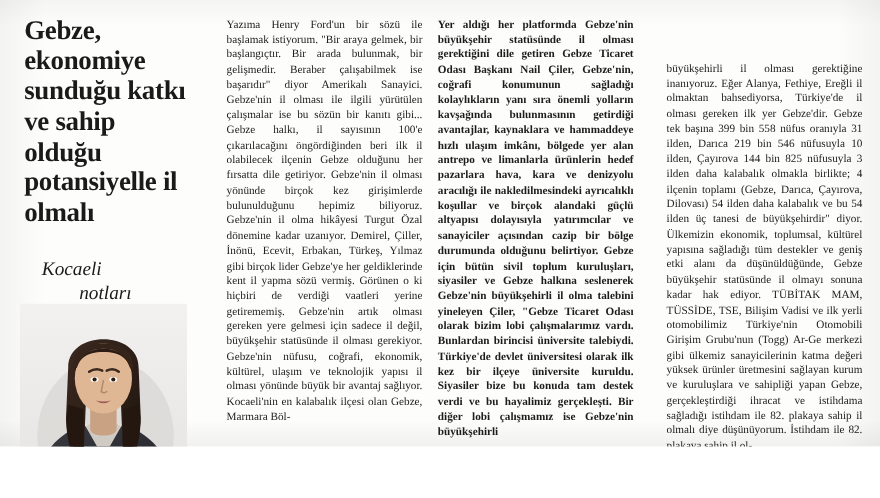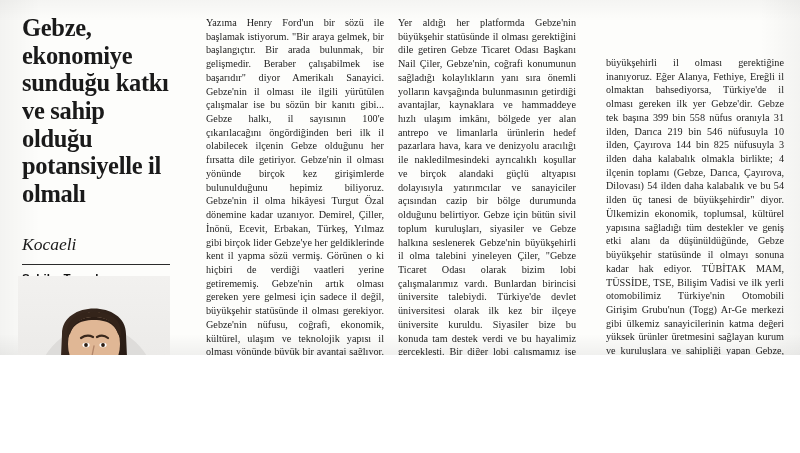--- a/index.html
+++ b/index.html
@@ -9,21 +9,21 @@
   body {
     width: 800px;
     height: 453px;
     background: #ffffff;
     font-family: "Liberation Serif", serif;
     overflow: hidden;
   }
   .page {
     position: relative;
     width: 800px;
-    height: 355px;
+    height: 406px;
     background: #fdfdfb;
     box-sizing: border-box;
     overflow: hidden;
   }
   
   .paper-grain {
     position: absolute;
     inset: 0;
     background:
       linear-gradient(180deg, rgba(0,0,0,0.035) 0%, rgba(0,0,0,0) 6%, rgba(0,0,0,0) 94%, rgba(0,0,0,0.05) 100%),
@@ -51,21 +51,21 @@
   }
   .byline-block {
     margin-top: 4px;
   }
   .byline-kicker {
     font-family: "Liberation Serif", serif;
     font-style: italic;
     font-size: 17.5px;
     color: #1a1a1a;
     line-height: 1.2;
-    margin: 0;
+    margin: 16px;
   }
   .byline-kicker .l2 {
     display: block;
     margin-left: 34px;
     margin-top: 1px;
   }
   .rule {
     width: 148px;
     height: 1px;
     background: #2b2b2b;
@@ -105,35 +105,36 @@
     text-justify: inter-word;
     font-family: "Liberation Serif", serif;
     hyphens: auto;
     -webkit-hyphens: auto;
   }
   .col p {
     margin: 0;
     text-indent: 0;
   }
   #col1 { left: 206px; width: 178px; }
-  #col2 { left: 398px; width: 178px; }
+  #col2 { left: 398px; width: 178px; font-weight: bold; }
   #col3 { left: 606px; width: 178px; margin-top: 40px; }
 </style>
 </head>
 <body>
 
 <div class="page">
   <div class="paper-grain"></div>
 
   <div class="left-col">
     <h1 class="headline">Gebze, ekonomiye sunduğu katkı ve sahip olduğu potansiyelle il olmalı</h1>
 
     <div class="byline-block">
       <div class="byline-kicker">
         <span>Kocaeli</span>
+        <span class="l2">notları</span>
       </div>
       <div class="rule"></div>
       <div class="author-name">Sabiha Toprak</div>
       <div class="author-mail">sabiha.toprak@dunya.com</div>
     </div>
 
     <svg class="portrait" viewBox="0 0 152 182" aria-hidden="true">
       <defs>
         <linearGradient id="bgGrad" x1="0" y1="0" x2="0" y2="1">
           <stop offset="0%" stop-color="#f2f1ef"></stop>

